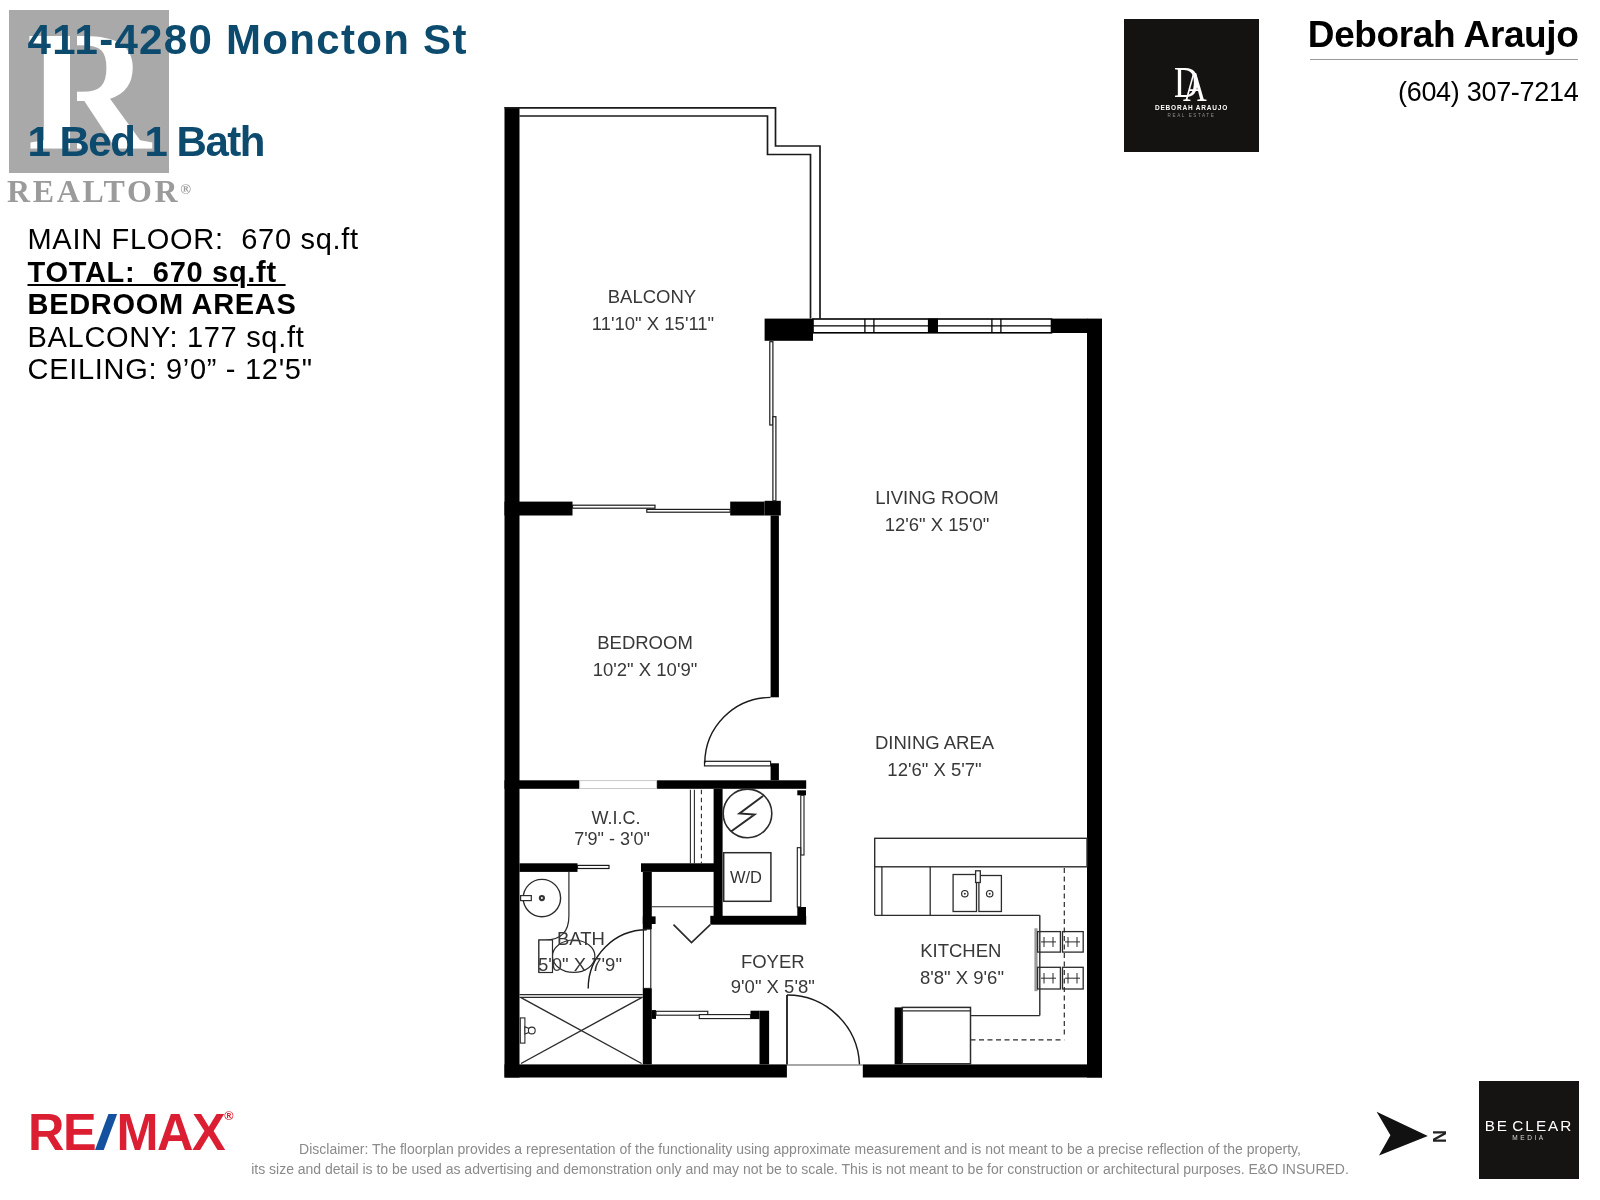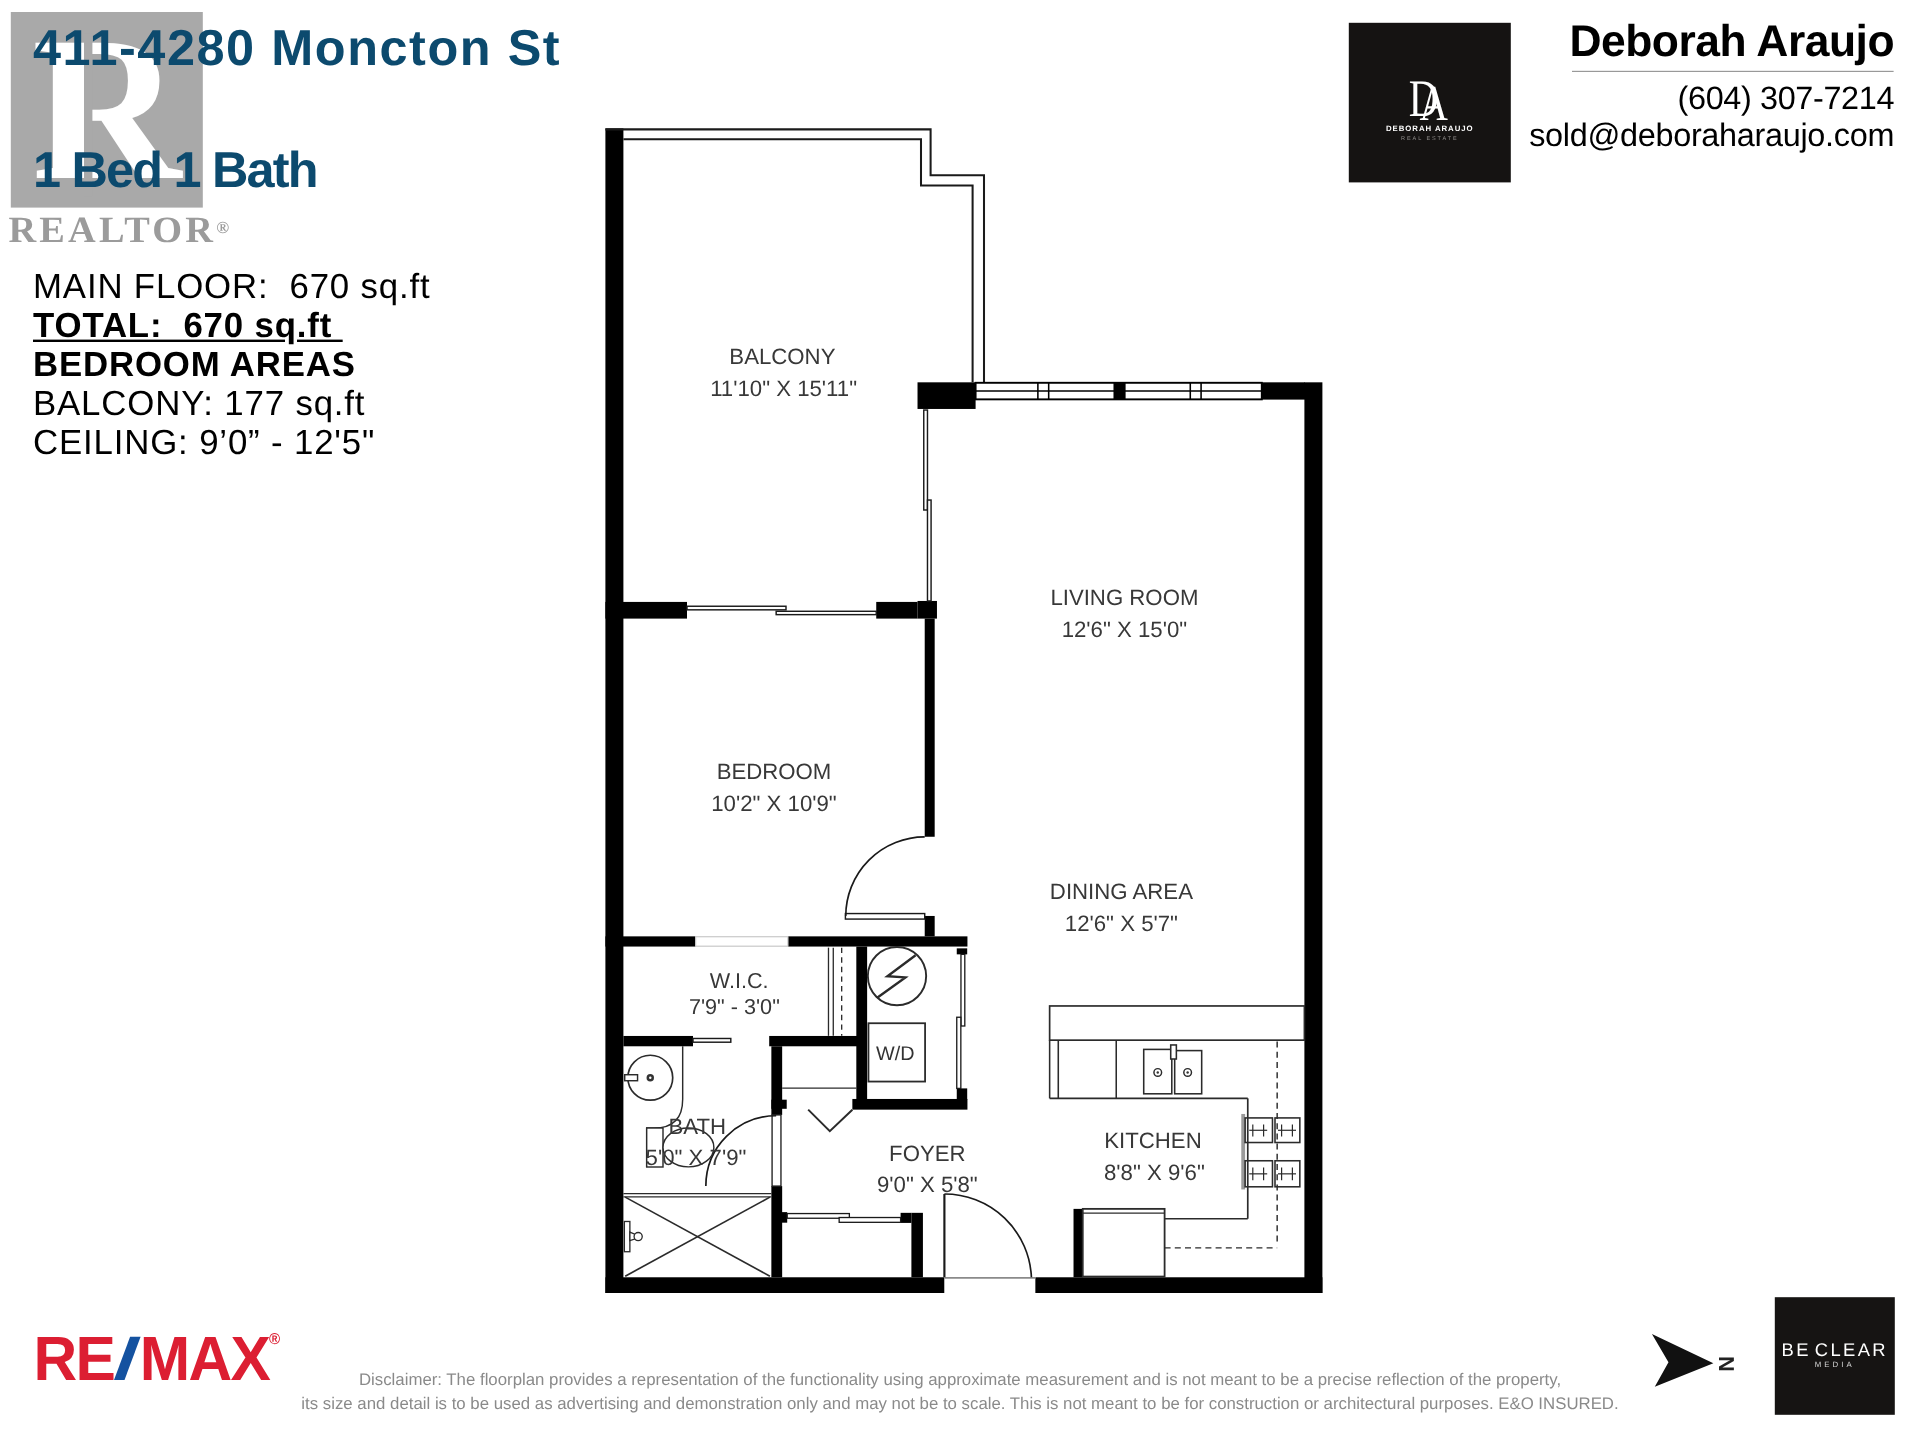--- a/index.html
+++ b/index.html
@@ -38,22 +38,21 @@
   <div class="abs" style="left:59px;top:47px;font-size:42px;line-height:42px;transform:scaleX(0.78);transform-origin:0 0;">A</div>
 </div>
 
 <div class="abs" style="left:1124px;top:104px;width:135px;z-index:3;color:#fff;font-size:6.5px;font-weight:bold;letter-spacing:0.8px;text-align:center;">DEBORAH ARAUJO</div>
 
 <div class="abs" style="left:1124px;top:112.5px;width:135px;z-index:3;color:#8f8c8a;font-size:4.6px;letter-spacing:1.6px;text-align:center;">REAL ESTATE</div>
 
 <div class="abs" style="right:21.6px;top:16px;z-index:2;text-align:right;color:#000;">
   <div style="font-size:37px;font-weight:bold;line-height:37px;letter-spacing:-0.4px;">Deborah Araujo</div>
   <div style="height:1.7px;background:#999;margin-top:5.5px;margin-bottom:0;width:268px;margin-left:auto;"></div>
-  <div style="font-size:27px;line-height:31px;letter-spacing:-0.3px;margin-top:7px;">(604) 307-7214</div>
-  <div style="font-size:27px;line-height:30px;letter-spacing:-0.25px;">sold@deboraharaujo.com</div>
+  <div style="font-size:27px;line-height:31px;letter-spacing:-0.3px;margin-top:17px;">(604) 307-7214</div>
 </div>
 
 <svg class="abs" style="left:0;top:0;z-index:2;" width="1600" height="1200" viewBox="0 0 1600 1200">
 <g fill="none" stroke="none">
 
 <g>
         <rect x="504.5" y="107" width="15" height="970.5" fill="#000"></rect>
       </g>
 
 <g stroke="#1a1a1a" stroke-width="1.7" fill="none">

